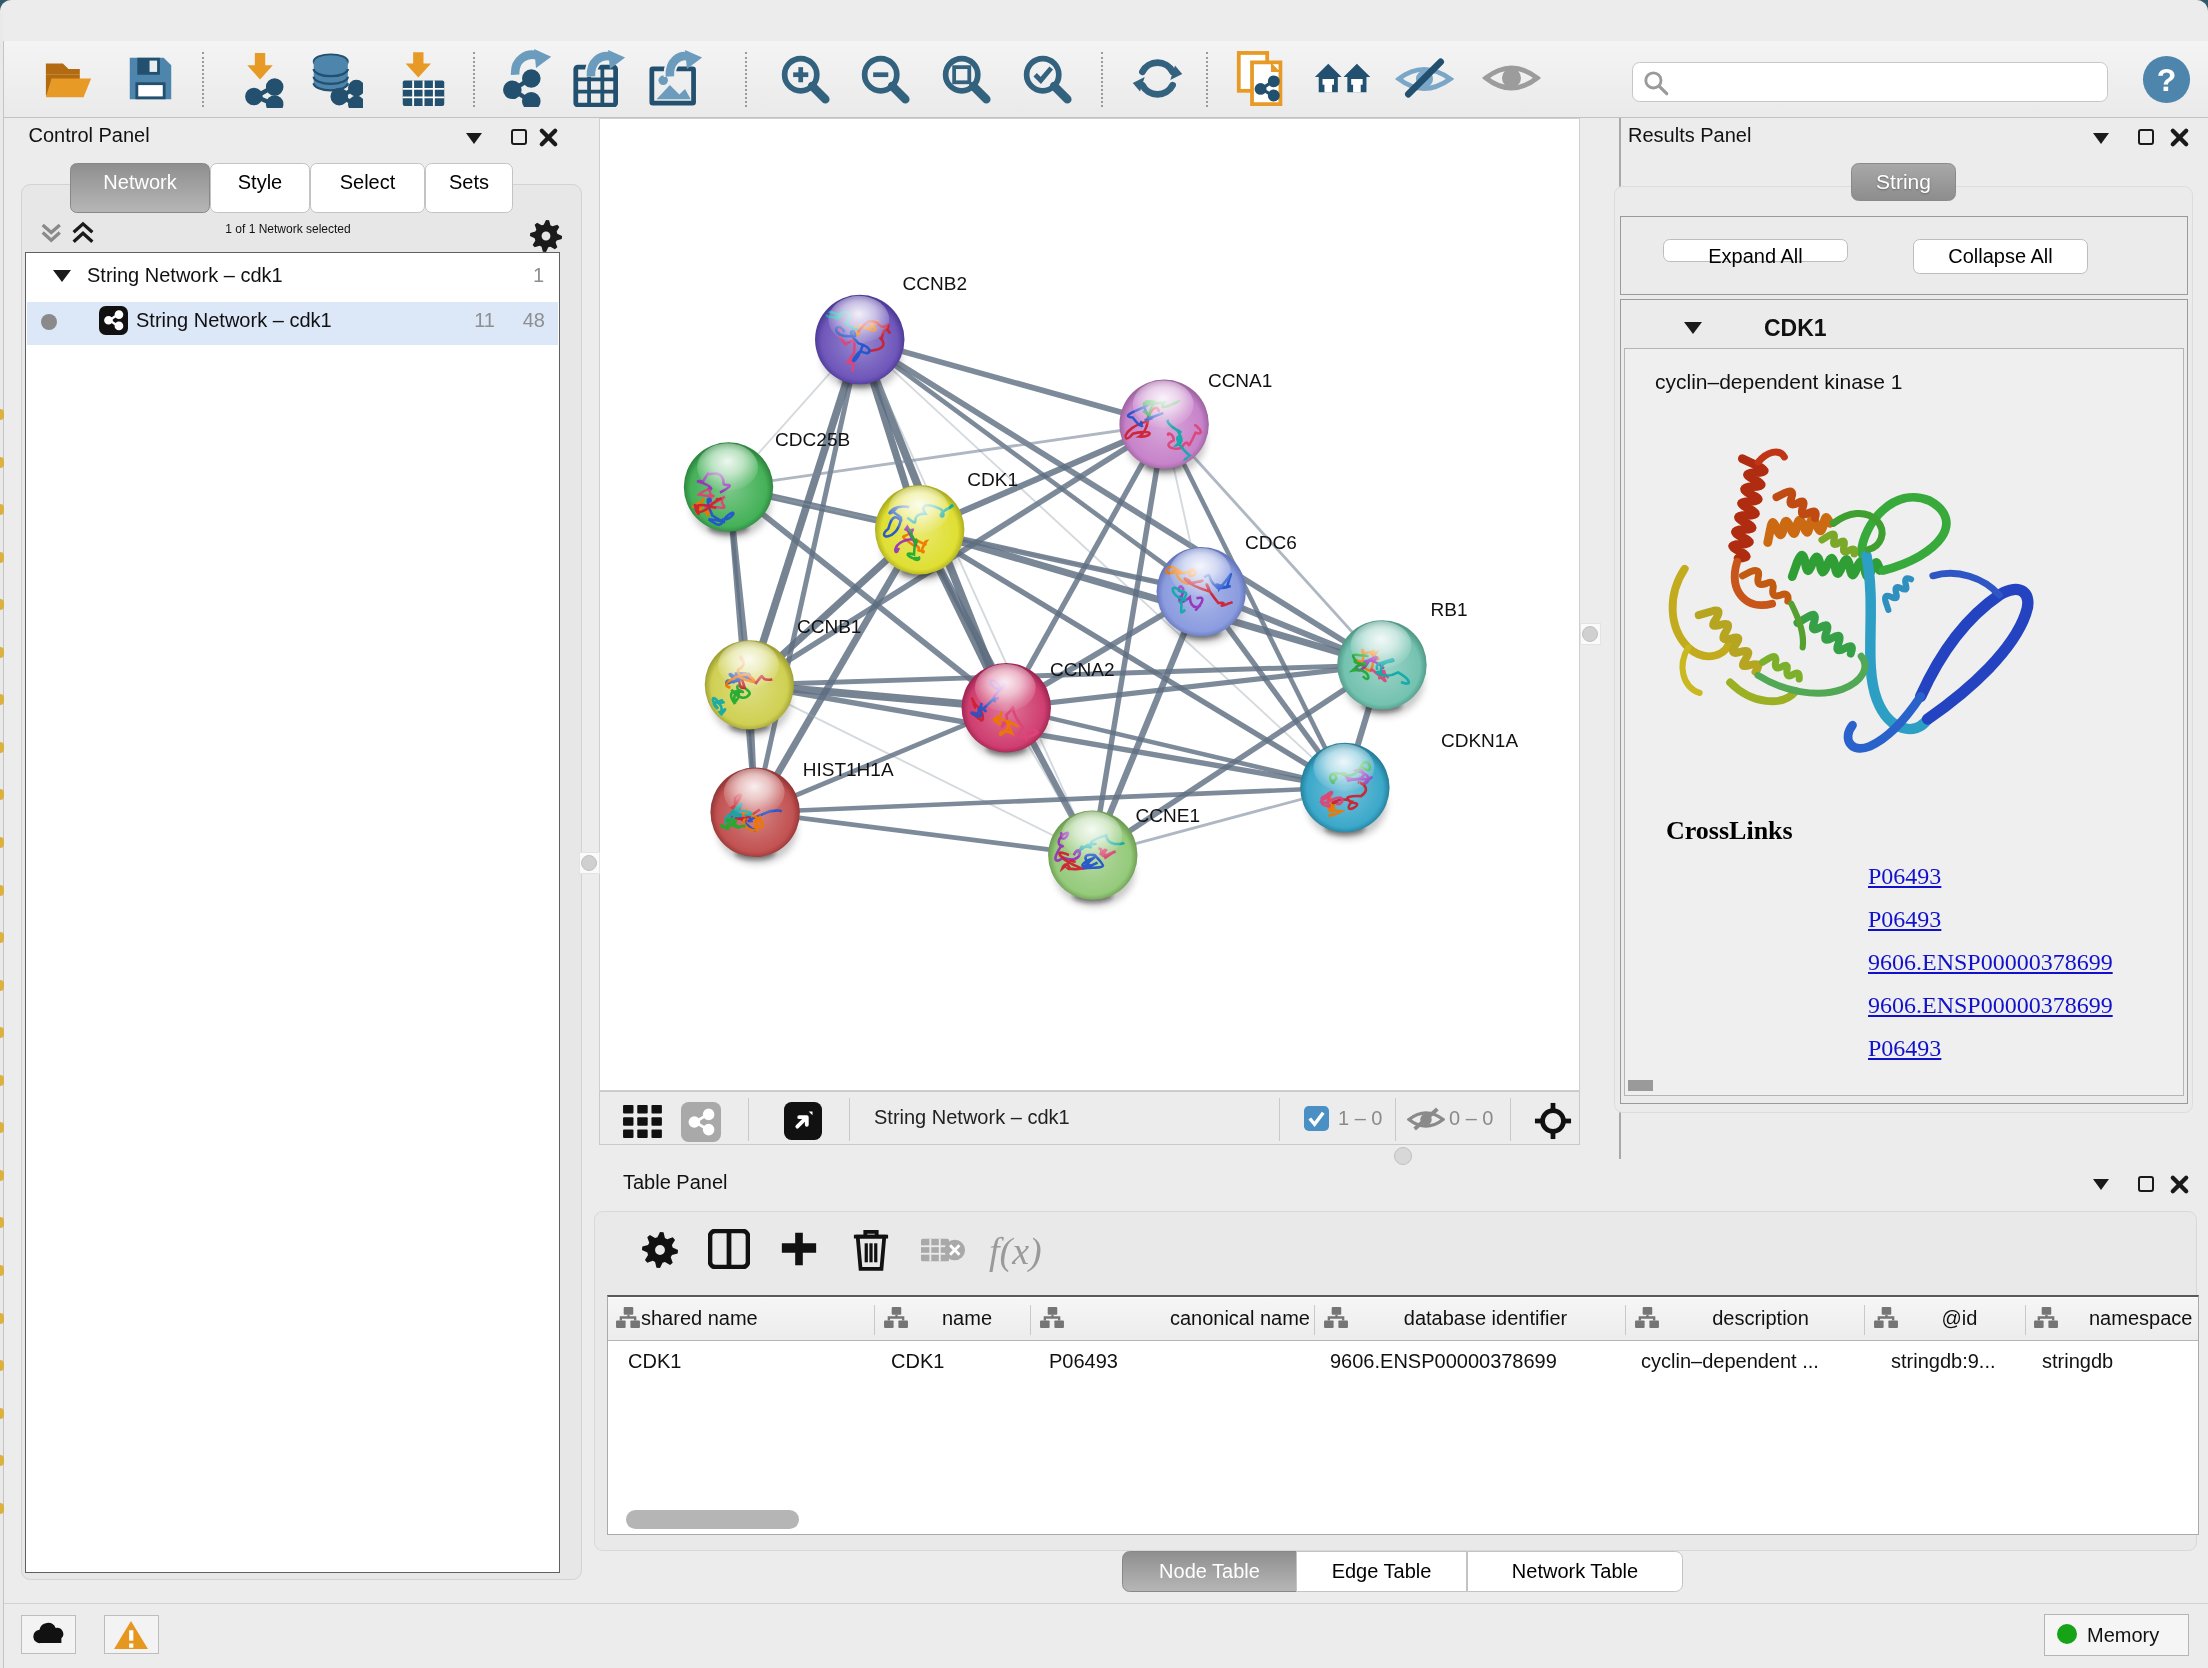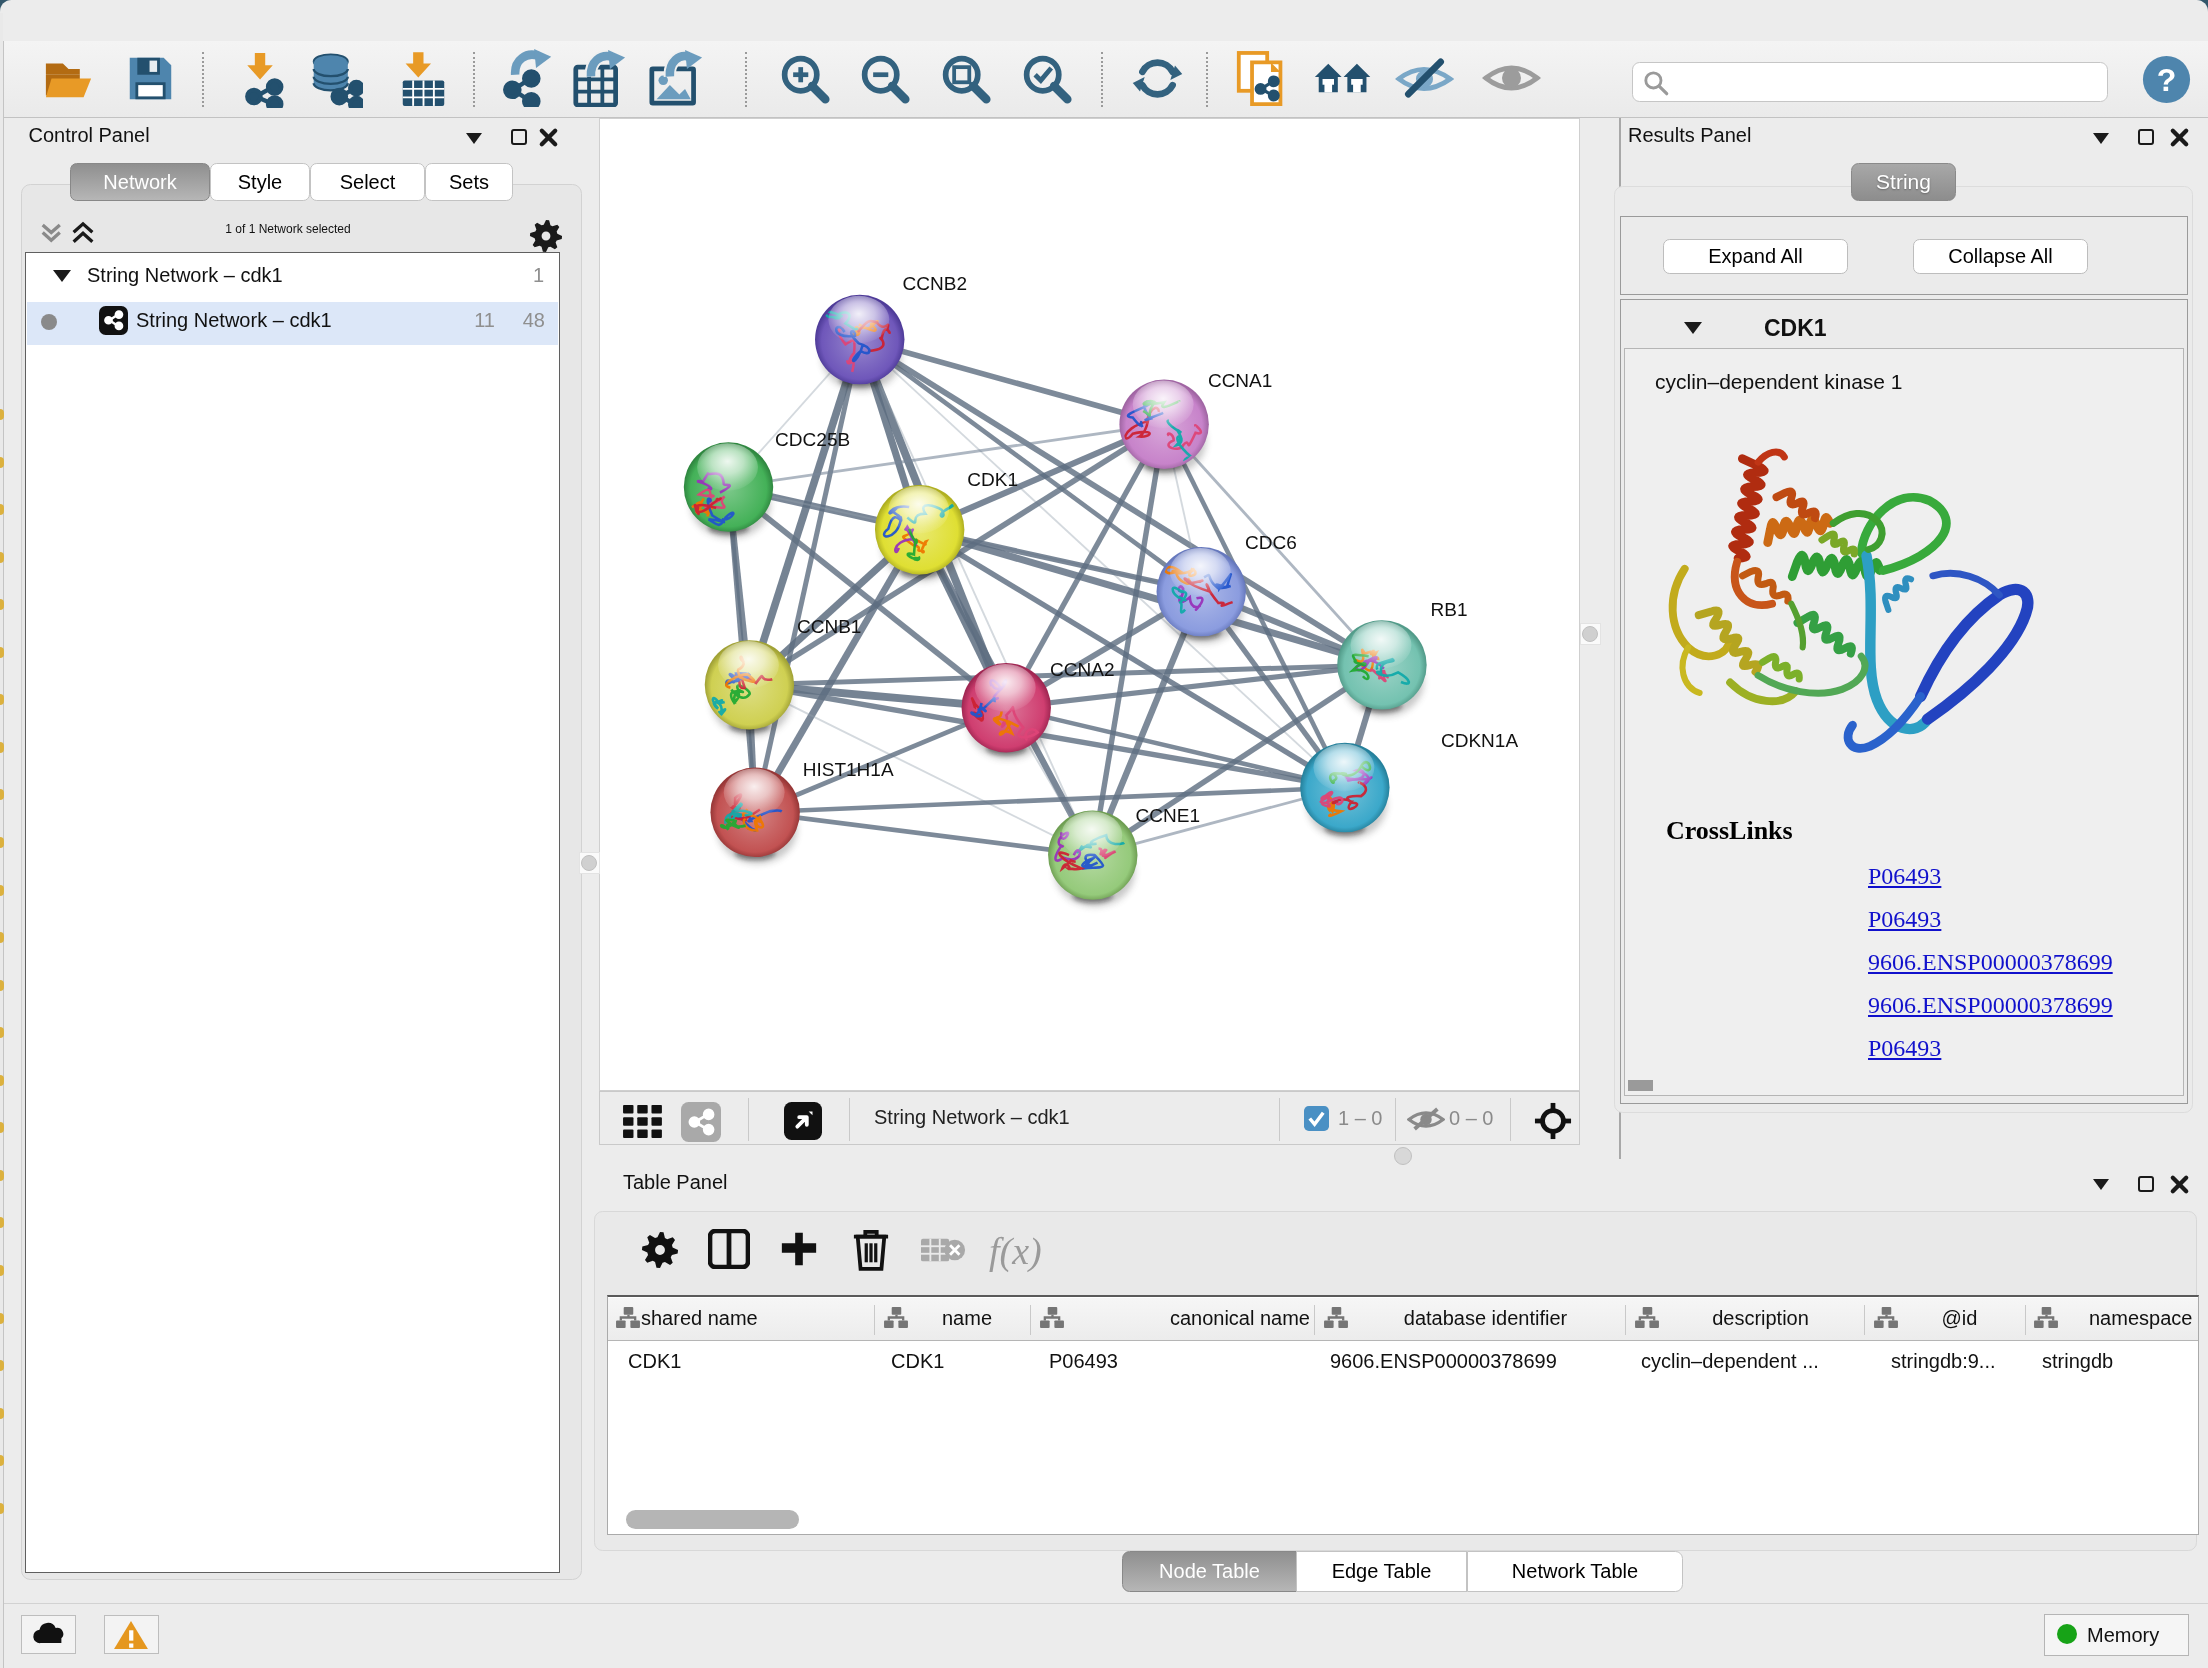--- a/index.html
+++ b/index.html
@@ -19,21 +19,21 @@
   border-left:2.9px dotted #9a9a9a}
 #searchbox{position:absolute;left:1632px;top:21px;width:476px;height:40px;
   background:#fff;border:1.9px solid #c6c6c6;border-radius:7.6px;box-sizing:border-box}
 
 .ptitle{font-size:20px;color:#111}
 .wbtn-tri{width:0;height:0;border-left:8.6px solid transparent;
   border-right:8.6px solid transparent;border-top:11.4px solid #1a1a1a;position:absolute}
 .wbtn-sq{position:absolute;width:16px;height:16px;border:2.4px solid #1a1a1a;
   border-radius:2.9px;box-sizing:border-box}
 
-.tab{position:absolute;height:38px;box-sizing:border-box;border:1px solid #c3c3c3;
+.tab{position:absolute;height:50px;box-sizing:border-box;border:1px solid #c3c3c3;
   background:#fff;color:#000;font-size:20px;text-align:center;line-height:36px;
   border-radius:6.7px}
 .tabsel{background:linear-gradient(#8f8f8f,#b6b6b6);color:#fff;border-color:#888}
 
 .btn{position:absolute;background:#fff;border:1.4px solid #bdbdbd;border-radius:6.7px;
   box-sizing:border-box;font-size:20px;color:#000;text-align:center}
 a.lnk{color:#1111cc;text-decoration:underline}
 </style></head><body>
 <div id="win">
  <div class="abs" id="toolbar">
@@ -609,21 +609,21 @@
  <div class="wbtn-tri" style="left:2093px;top:133px"></div>
  <div class="wbtn-sq" style="left:2138px;top:129px"></div>
  <svg class="abs" style="left:2169px;top:127px" width="21" height="21" viewBox="0 0 22 22">
       <path d="M4,4 L18,18 M18,4 L4,18" stroke="#1a1a1a" stroke-width="4.5" stroke-linecap="round"></path>
     </svg>
 
  <div class="abs" style="left:1614px;top:186px;width:579px;height:927px;background:#ebebeb;border:1px solid #dcdcdc;border-radius:8.6px;box-sizing:border-box"></div>
  <div class="abs" style="left:1851px;top:163px;width:105px;height:38px;background:linear-gradient(#a8a8a8,#8d8d8d);border:1px solid #8a8a8a;border-radius:7.6px;box-sizing:border-box;color:#fff;font-size:21px;text-align:center;line-height:36px;text-shadow:0 1px 1.9px #666">String</div>
 
  <div class="abs" style="left:1620px;top:216px;width:568px;height:79px;border:1.9px solid #9a9a9a;box-sizing:border-box"></div>
- <div class="btn" style="left:1663px;top:239px;width:185px;height:35px;line-height:32px">Expand All</div>
+ <div class="btn" style="left:1663px;top:239px;width:185px;height:23px;line-height:32px">Expand All</div>
  <div class="btn" style="left:1913px;top:239px;width:175px;height:35px;line-height:32px">Collapse All</div>
 
  <div class="abs" style="left:1620px;top:299px;width:568px;height:805px;border:1.9px solid #9a9a9a;box-sizing:border-box"></div>
  <div class="wbtn-tri" style="left:1684px;top:322px;border-left-width:9.5px;border-right-width:9.5px;border-top-width:12.4px"></div>
  <div class="abs" style="left:1764px;top:315px;font-size:23px;font-weight:bold;color:#111">CDK1</div>
  <div class="abs" style="left:1624px;top:348px;width:560px;height:748px;background:#efefef;border:1px solid #b5b5b5;box-sizing:border-box"></div>
  <div class="abs" style="left:1655px;top:370px;font-size:21px;color:#111">cyclin–dependent kinase 1</div>
  <svg width="447" height="361" viewBox="1730 460 470 380" style="position:absolute;left:1645px;top:438px">
       <g transform="translate(1950,640) scale(0.92) translate(-1962,-646)">
         <path d="M1834,474 Q1834,474 1851,482 Q1868,490 1849,490 Q1831,491 1848,498 Q1864,506 1846,506 Q1828,507 1844,515 Q1861,522 1843,523 Q1824,523 1841,531 Q1858,539 1839,539 Q1821,539 1837,547 Q1854,555 1836,555 Q1817,556 1834,564 Q1851,571 1832,572 Q1814,572 1831,580 Q1847,588 1829,588" fill="none" stroke="#b02c10" stroke-width="10" stroke-linecap="round" stroke-linejoin="round"></path>

